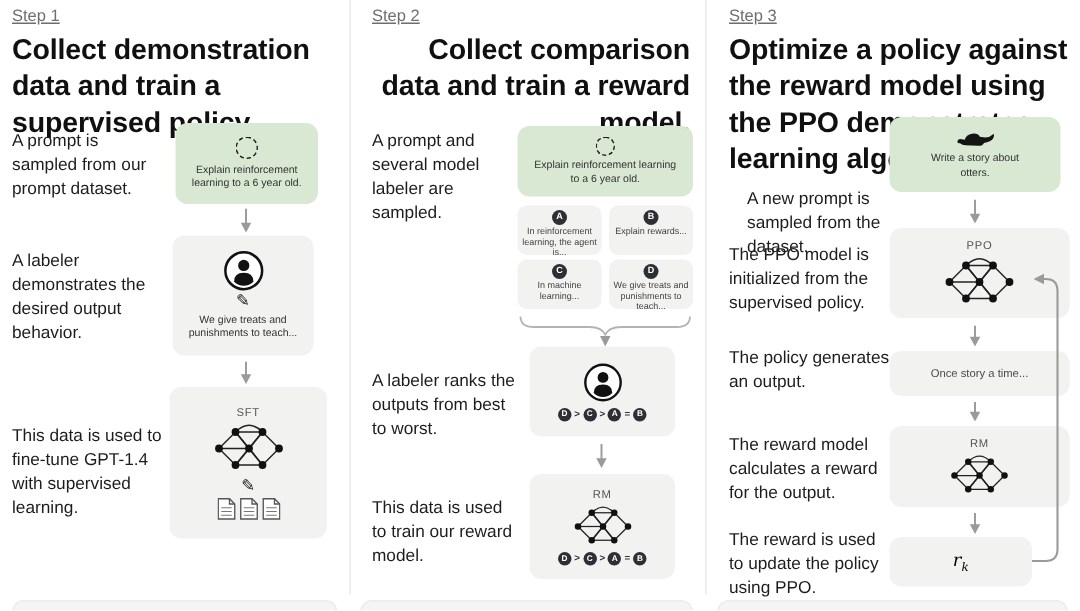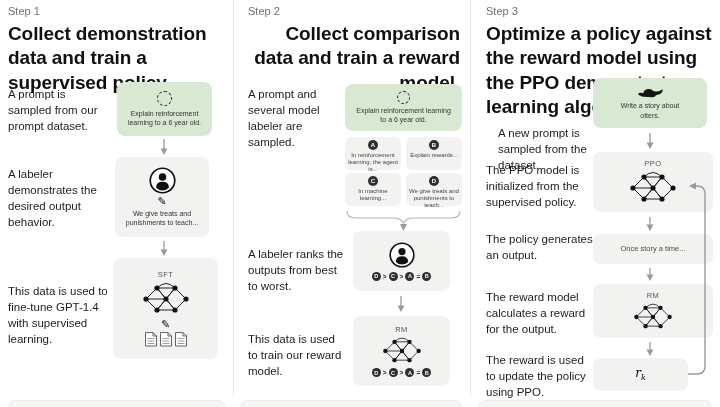--- a/index.html
+++ b/index.html
@@ -1,21 +1,21 @@
 <!DOCTYPE html>
 <html><head>
 <meta charset="utf-8">
 <style>
   html,body { margin:0; padding:0; background:#fff; }
   .canvas {
     position:relative; width:720px; height:407px; background:#ffffff;
     font-family:"Liberation Sans", sans-serif; overflow:hidden;
   }
   .divider { position:absolute; top:0; width:1px; height:396px; background:#e9e9e7; }
-  .step-label { position:absolute; font-size:11px; color:#6e6e6e; }
+  .step-label { position:absolute; font-size:11px; color:#6e6e6e;text-decoration:underline; }
   .heading { position:absolute; font-size:19px; font-weight:bold; color:#101010; line-height:1.28; letter-spacing:-0.1px; }
   .body-text { position:absolute; font-size:11.5px; color:#1d1d1d; line-height:1.4; }
   .gbox { position:absolute; background:#d9e8d3; border-radius:8px; display:flex; flex-direction:column;
           align-items:center; justify-content:center; gap:3px; padding:4px; box-sizing:border-box; }
   .graybox { position:absolute; background:#f2f2f0; border-radius:8px; display:flex; flex-direction:column;
              align-items:center; justify-content:center; box-sizing:border-box; }
   .tiny { font-size:7px; color:#333; text-align:center; line-height:1.3; }
   .micro { font-size:6px; color:#444; text-align:center; line-height:1.18; }
   .model-label { font-size:7.5px; color:#555; letter-spacing:0.5px; }
   .dashed-circle { width:13px; height:13px; border:1.6px dashed #1e1e1e; border-radius:50%; }

